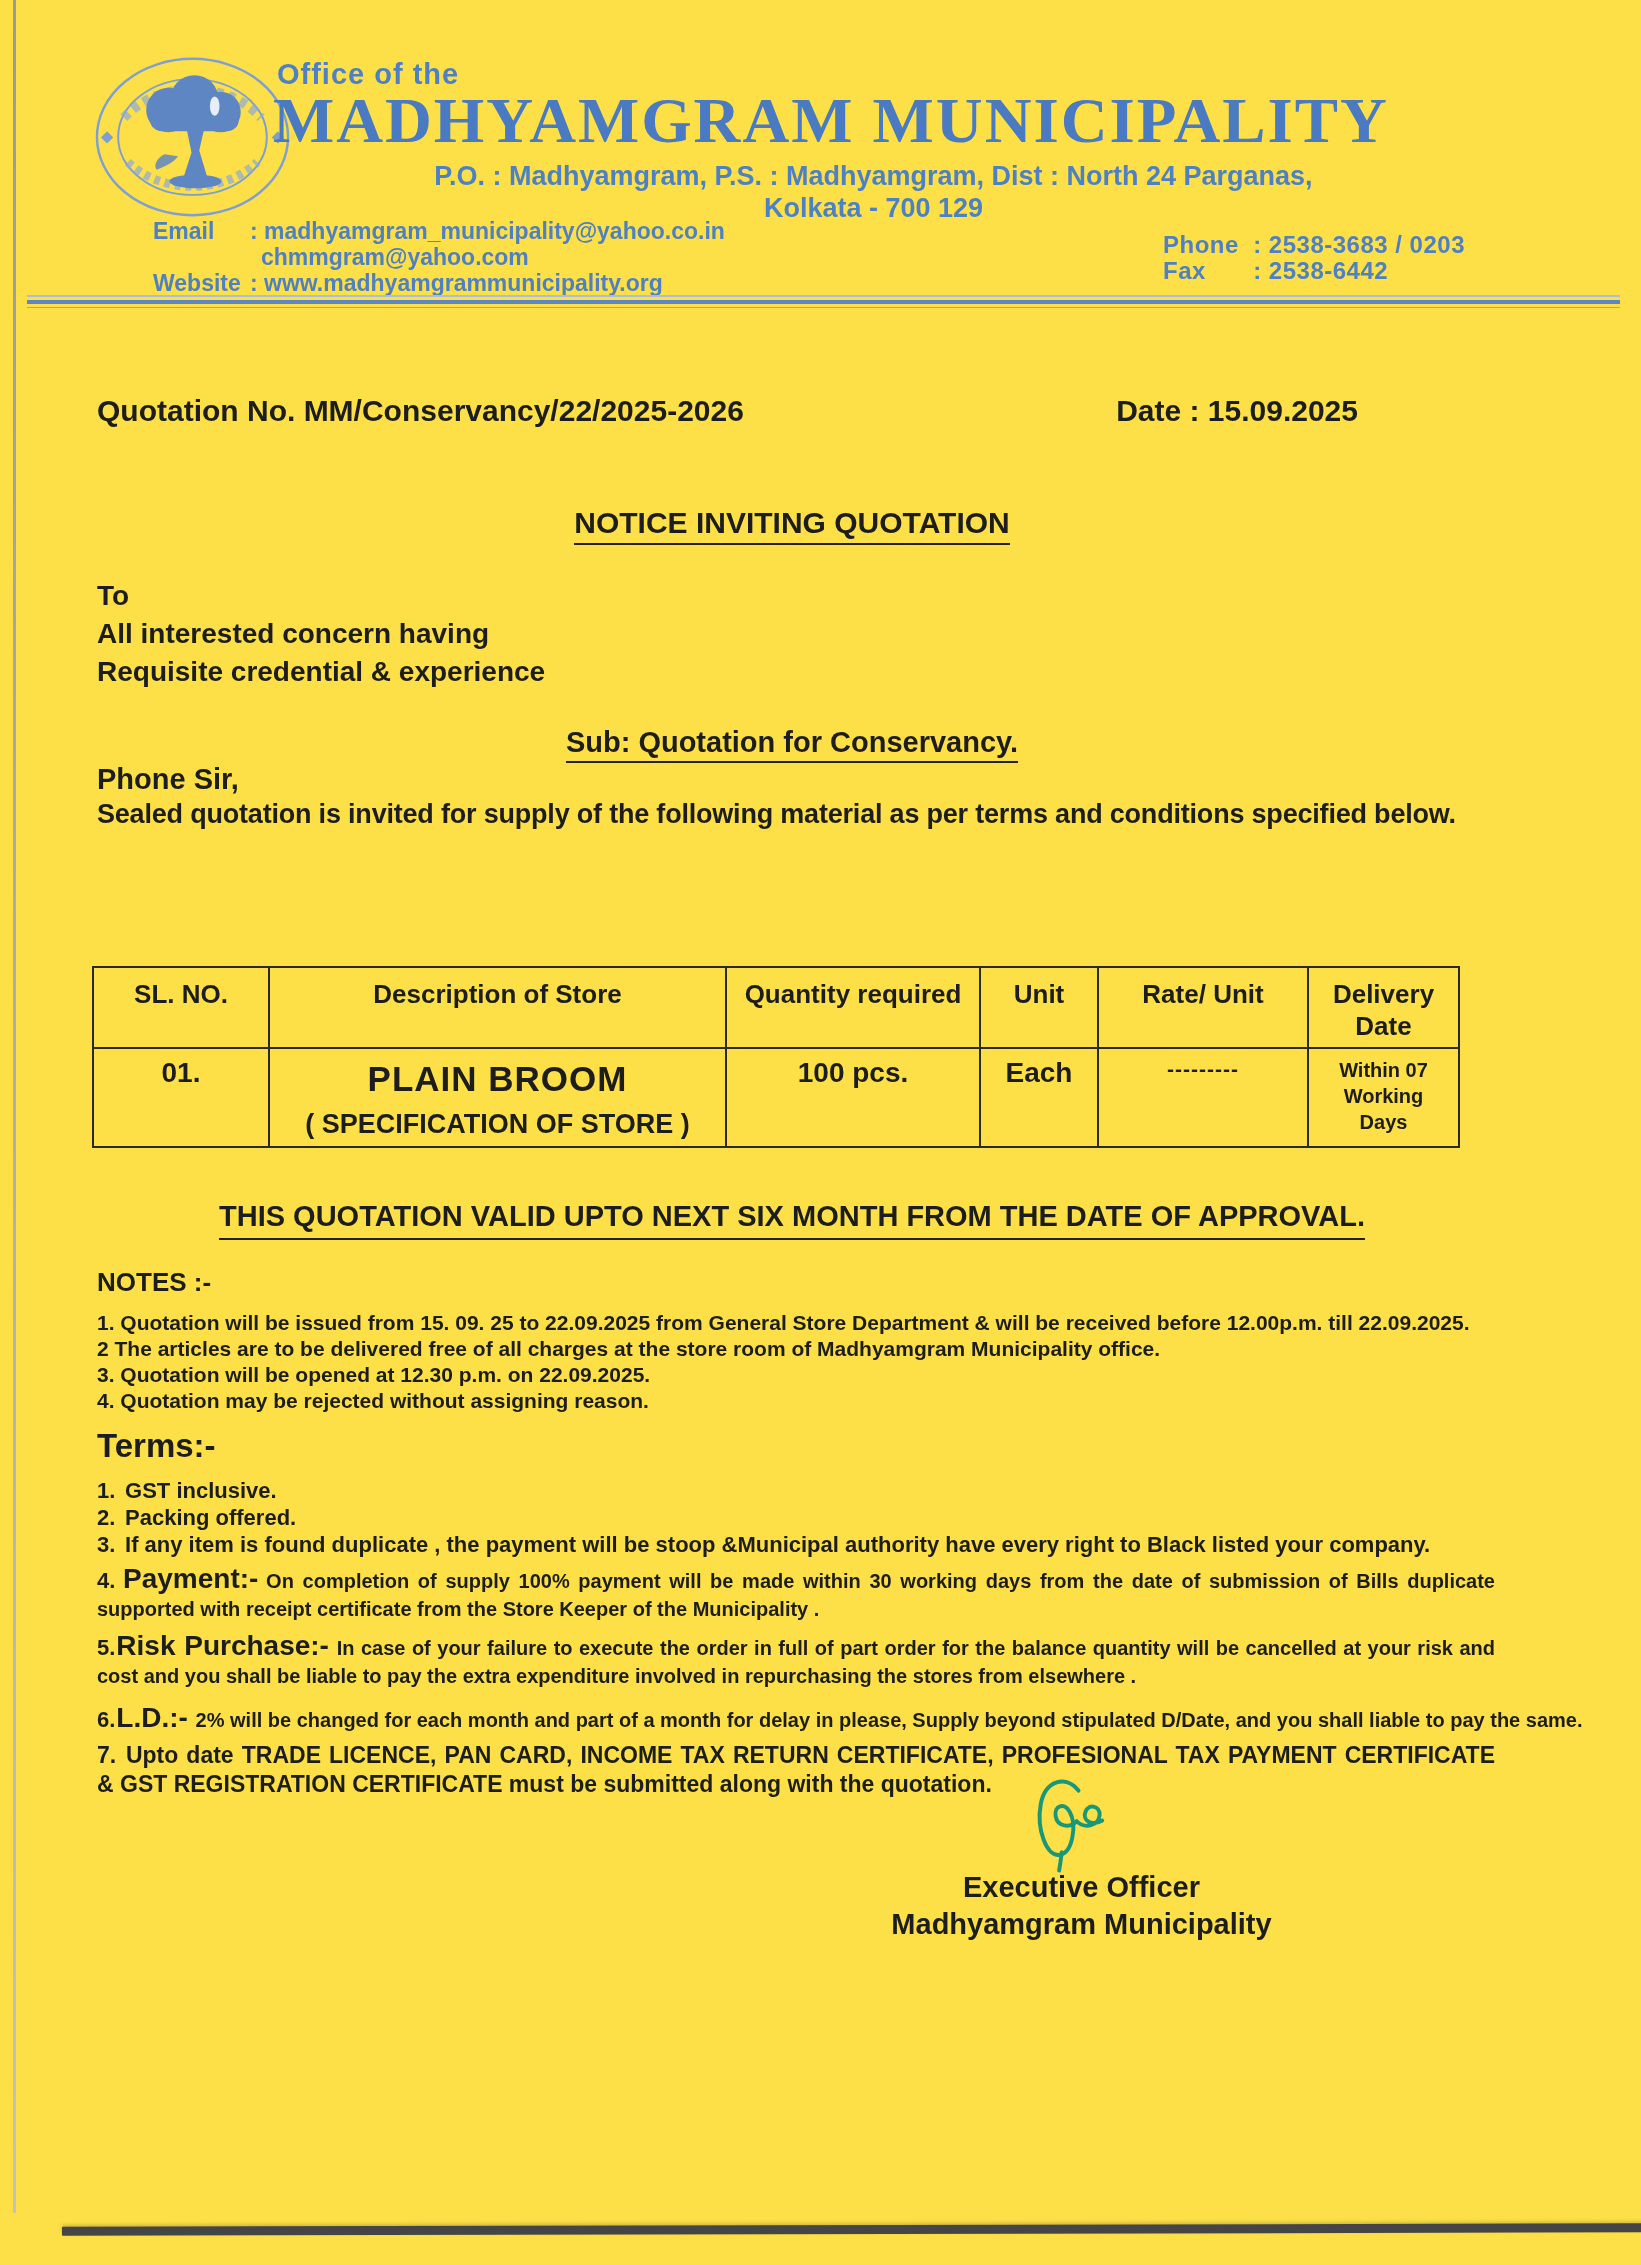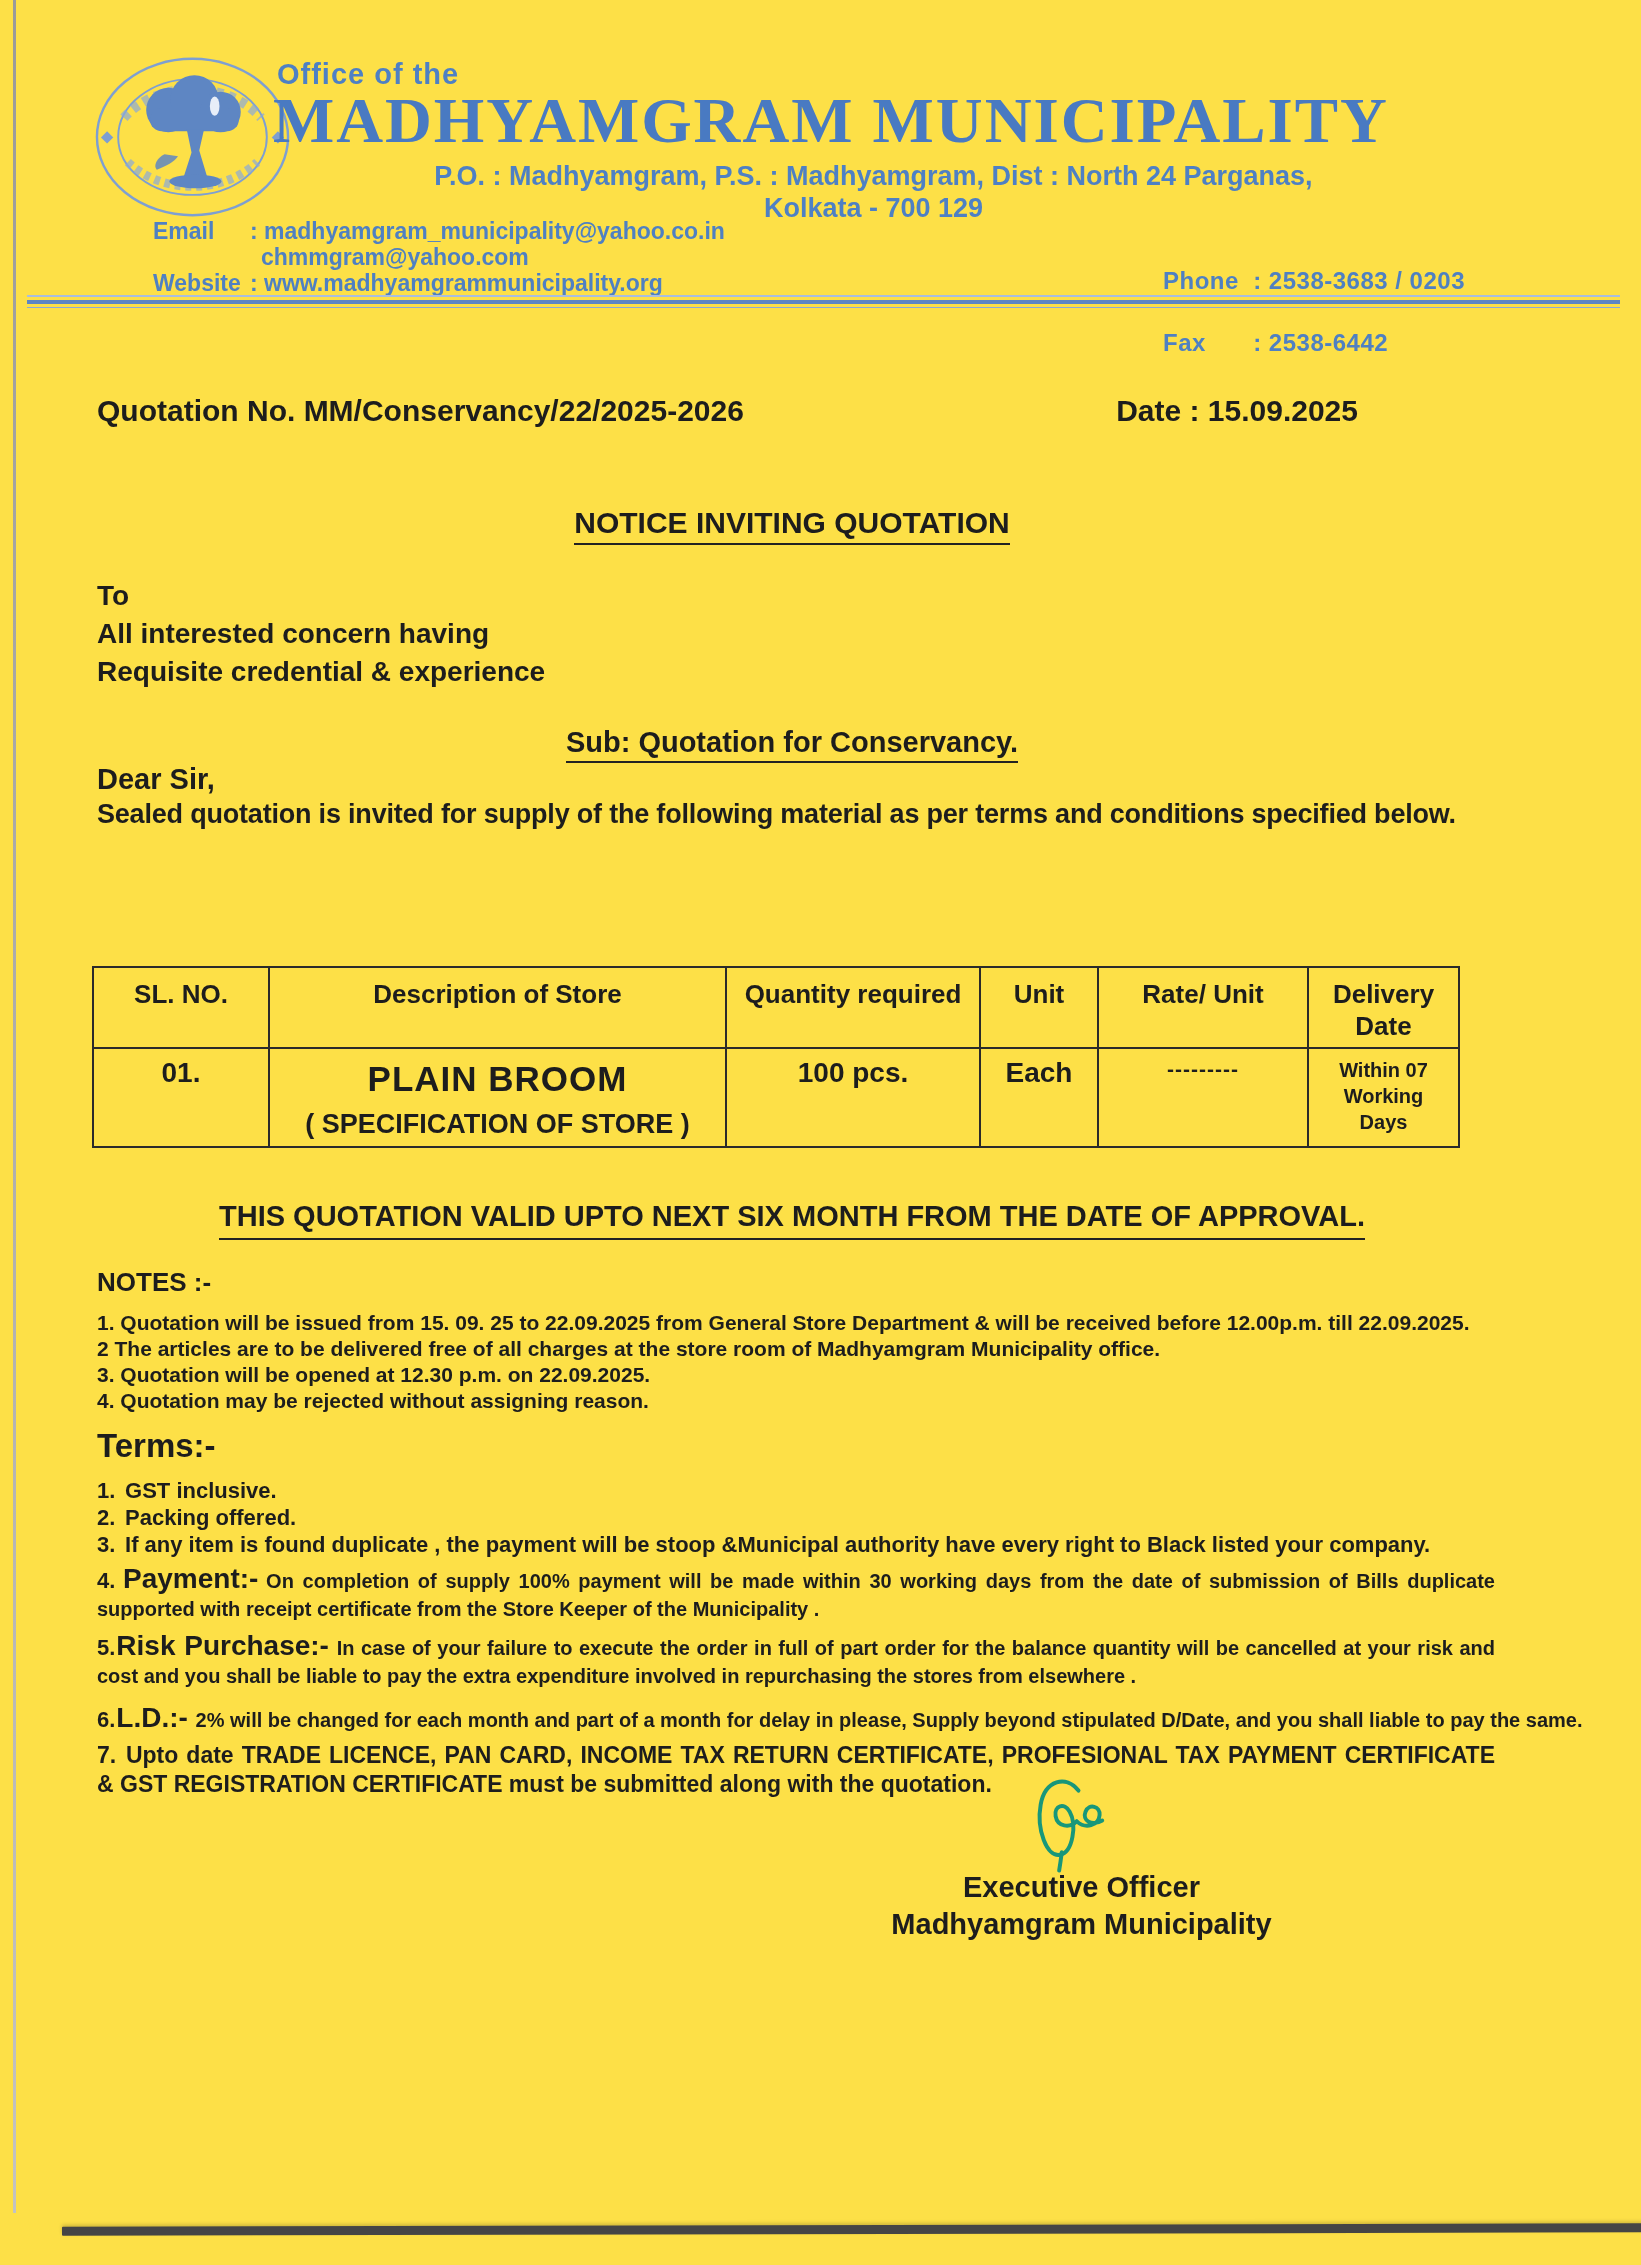--- a/index.html
+++ b/index.html
@@ -18,21 +18,21 @@
   
   .office-line{left:277px;top:58px;font-size:29px;color:#4e80c4;letter-spacing:1px;}
   .main-title{left:273px;top:85px;font-family:"Liberation Serif",serif;font-size:63px;
     color:#497ac2;letter-spacing:1.9px;white-space:nowrap;transform:scaleX(1.03);transform-origin:left top;}
   .addr{left:275px;top:160px;width:1197px;text-align:center;font-size:27px;color:#4e80c4;line-height:32px;}
   .contact-left{left:153px;top:218px;font-size:23px;color:#4f80c2;line-height:26px;}
   .contact-left .row{display:flex;}
   .contact-left .lbl{display:inline-block;width:97px;}
   .contact-left .indent{padding-left:108px;}
   .contact-right{left:1163px;top:232px;font-size:24px;color:#4f80c2;line-height:26px;letter-spacing:0.5px;}
-  .contact-right .lbl{display:inline-block;width:83px;margin-top:36px;}
+  .contact-right .lbl{display:inline-block;width:83px;}
   .rule{left:27px;top:295px;width:1593px;}
   .rule .r1{height:1.9px;background:#a9bedf;margin-bottom:2.9px;}
   .rule .r2{height:3.9px;background:#5d86c4;margin-bottom:2.9px;}
   .rule .r3{height:1.9px;background:#8da9d6;}
 
   
   .quote-row{left:97px;top:394px;width:1261px;display:flex;justify-content:space-between;font-size:30px;}
   .center-line{left:97px;width:1390px;text-align:center;}
   .notice-title{top:506px;font-size:30px;}
   .notice-title span{display:inline-block;border-bottom:2.9px solid #222;padding-bottom:2.9px;}
@@ -167,21 +167,21 @@
   <div class="abs center-line subject">
     <span>Sub: Quotation for Conservancy.</span>
   </div>
 
   <div class="abs to-block">
     <div>To</div>
     <div>All interested concern having</div>
     <div>Requisite credential &amp; experience</div>
   </div>
 
-  <div class="abs dear">Dear Sir,</div>
+  <div class="abs dear">Phone Sir,</div>
   <div class="abs intro">Sealed quotation is invited for supply of the following material as per terms and conditions specified below.</div>
 
   <table class="abs quote">
     <colgroup>
       <col class="col-sl">
         <col class="col-desc">
         <col class="col-qty">
       <col class="col-unit">
         <col class="col-rate">
         <col class="col-del">

